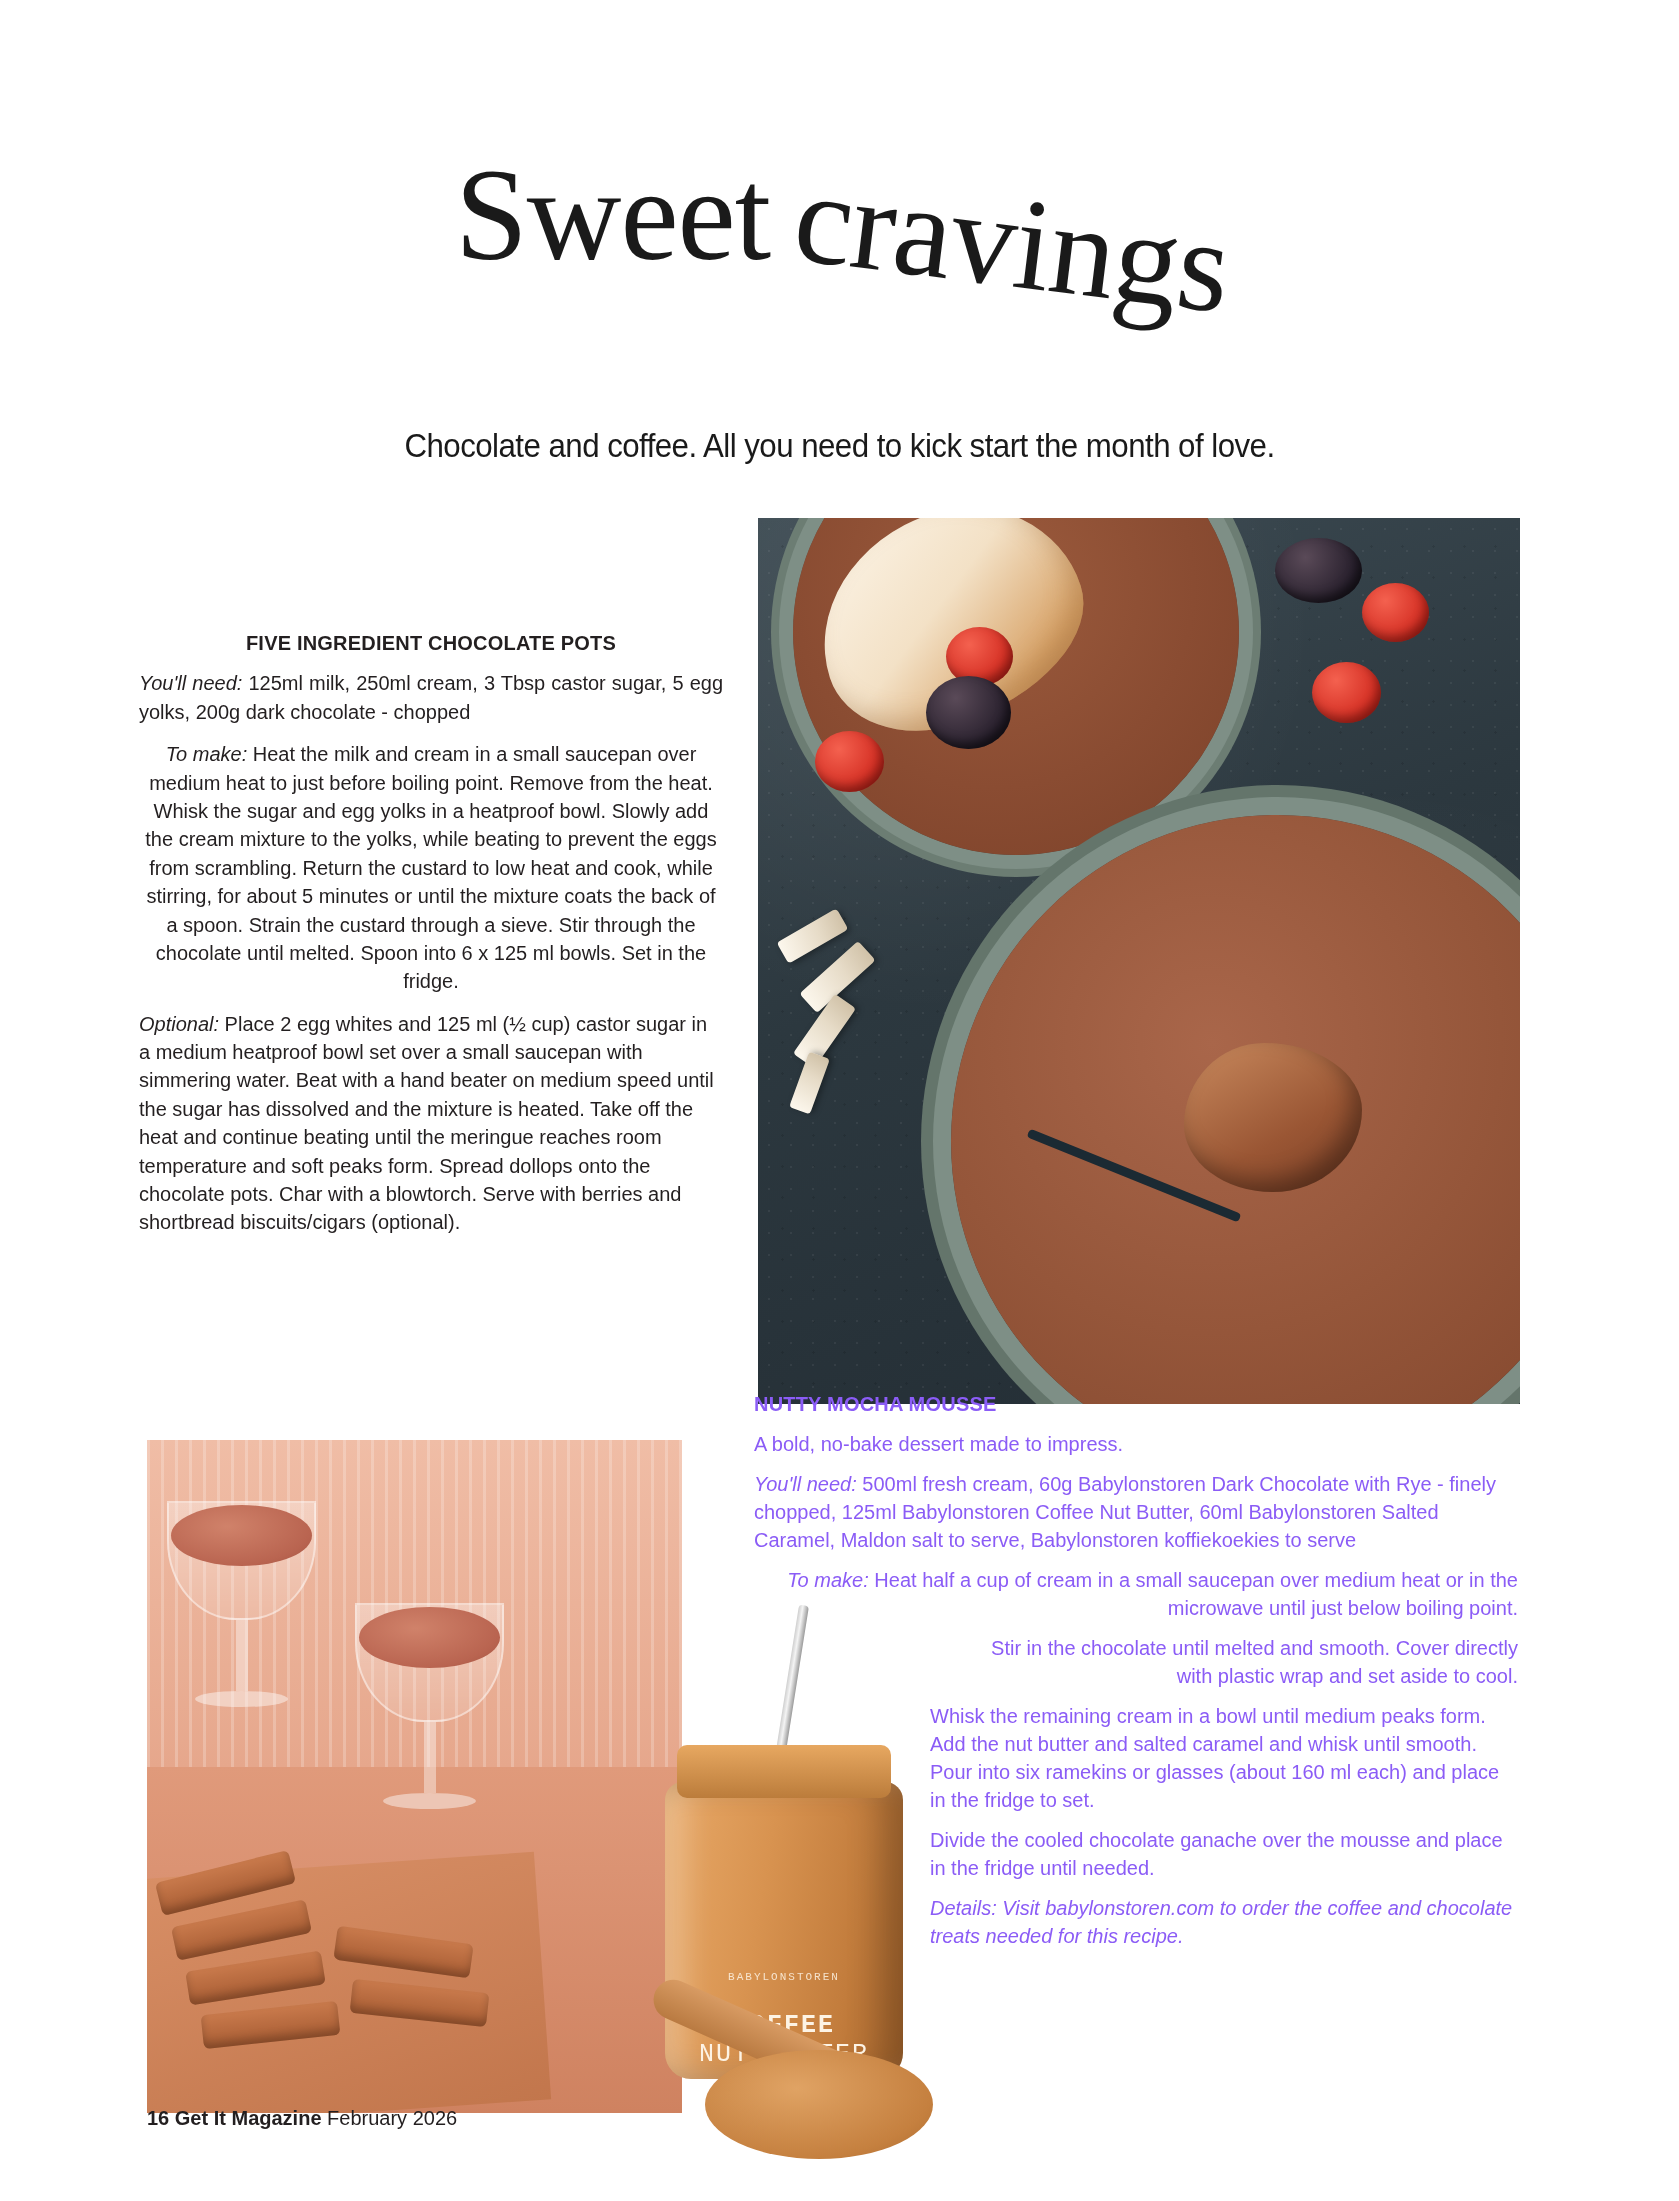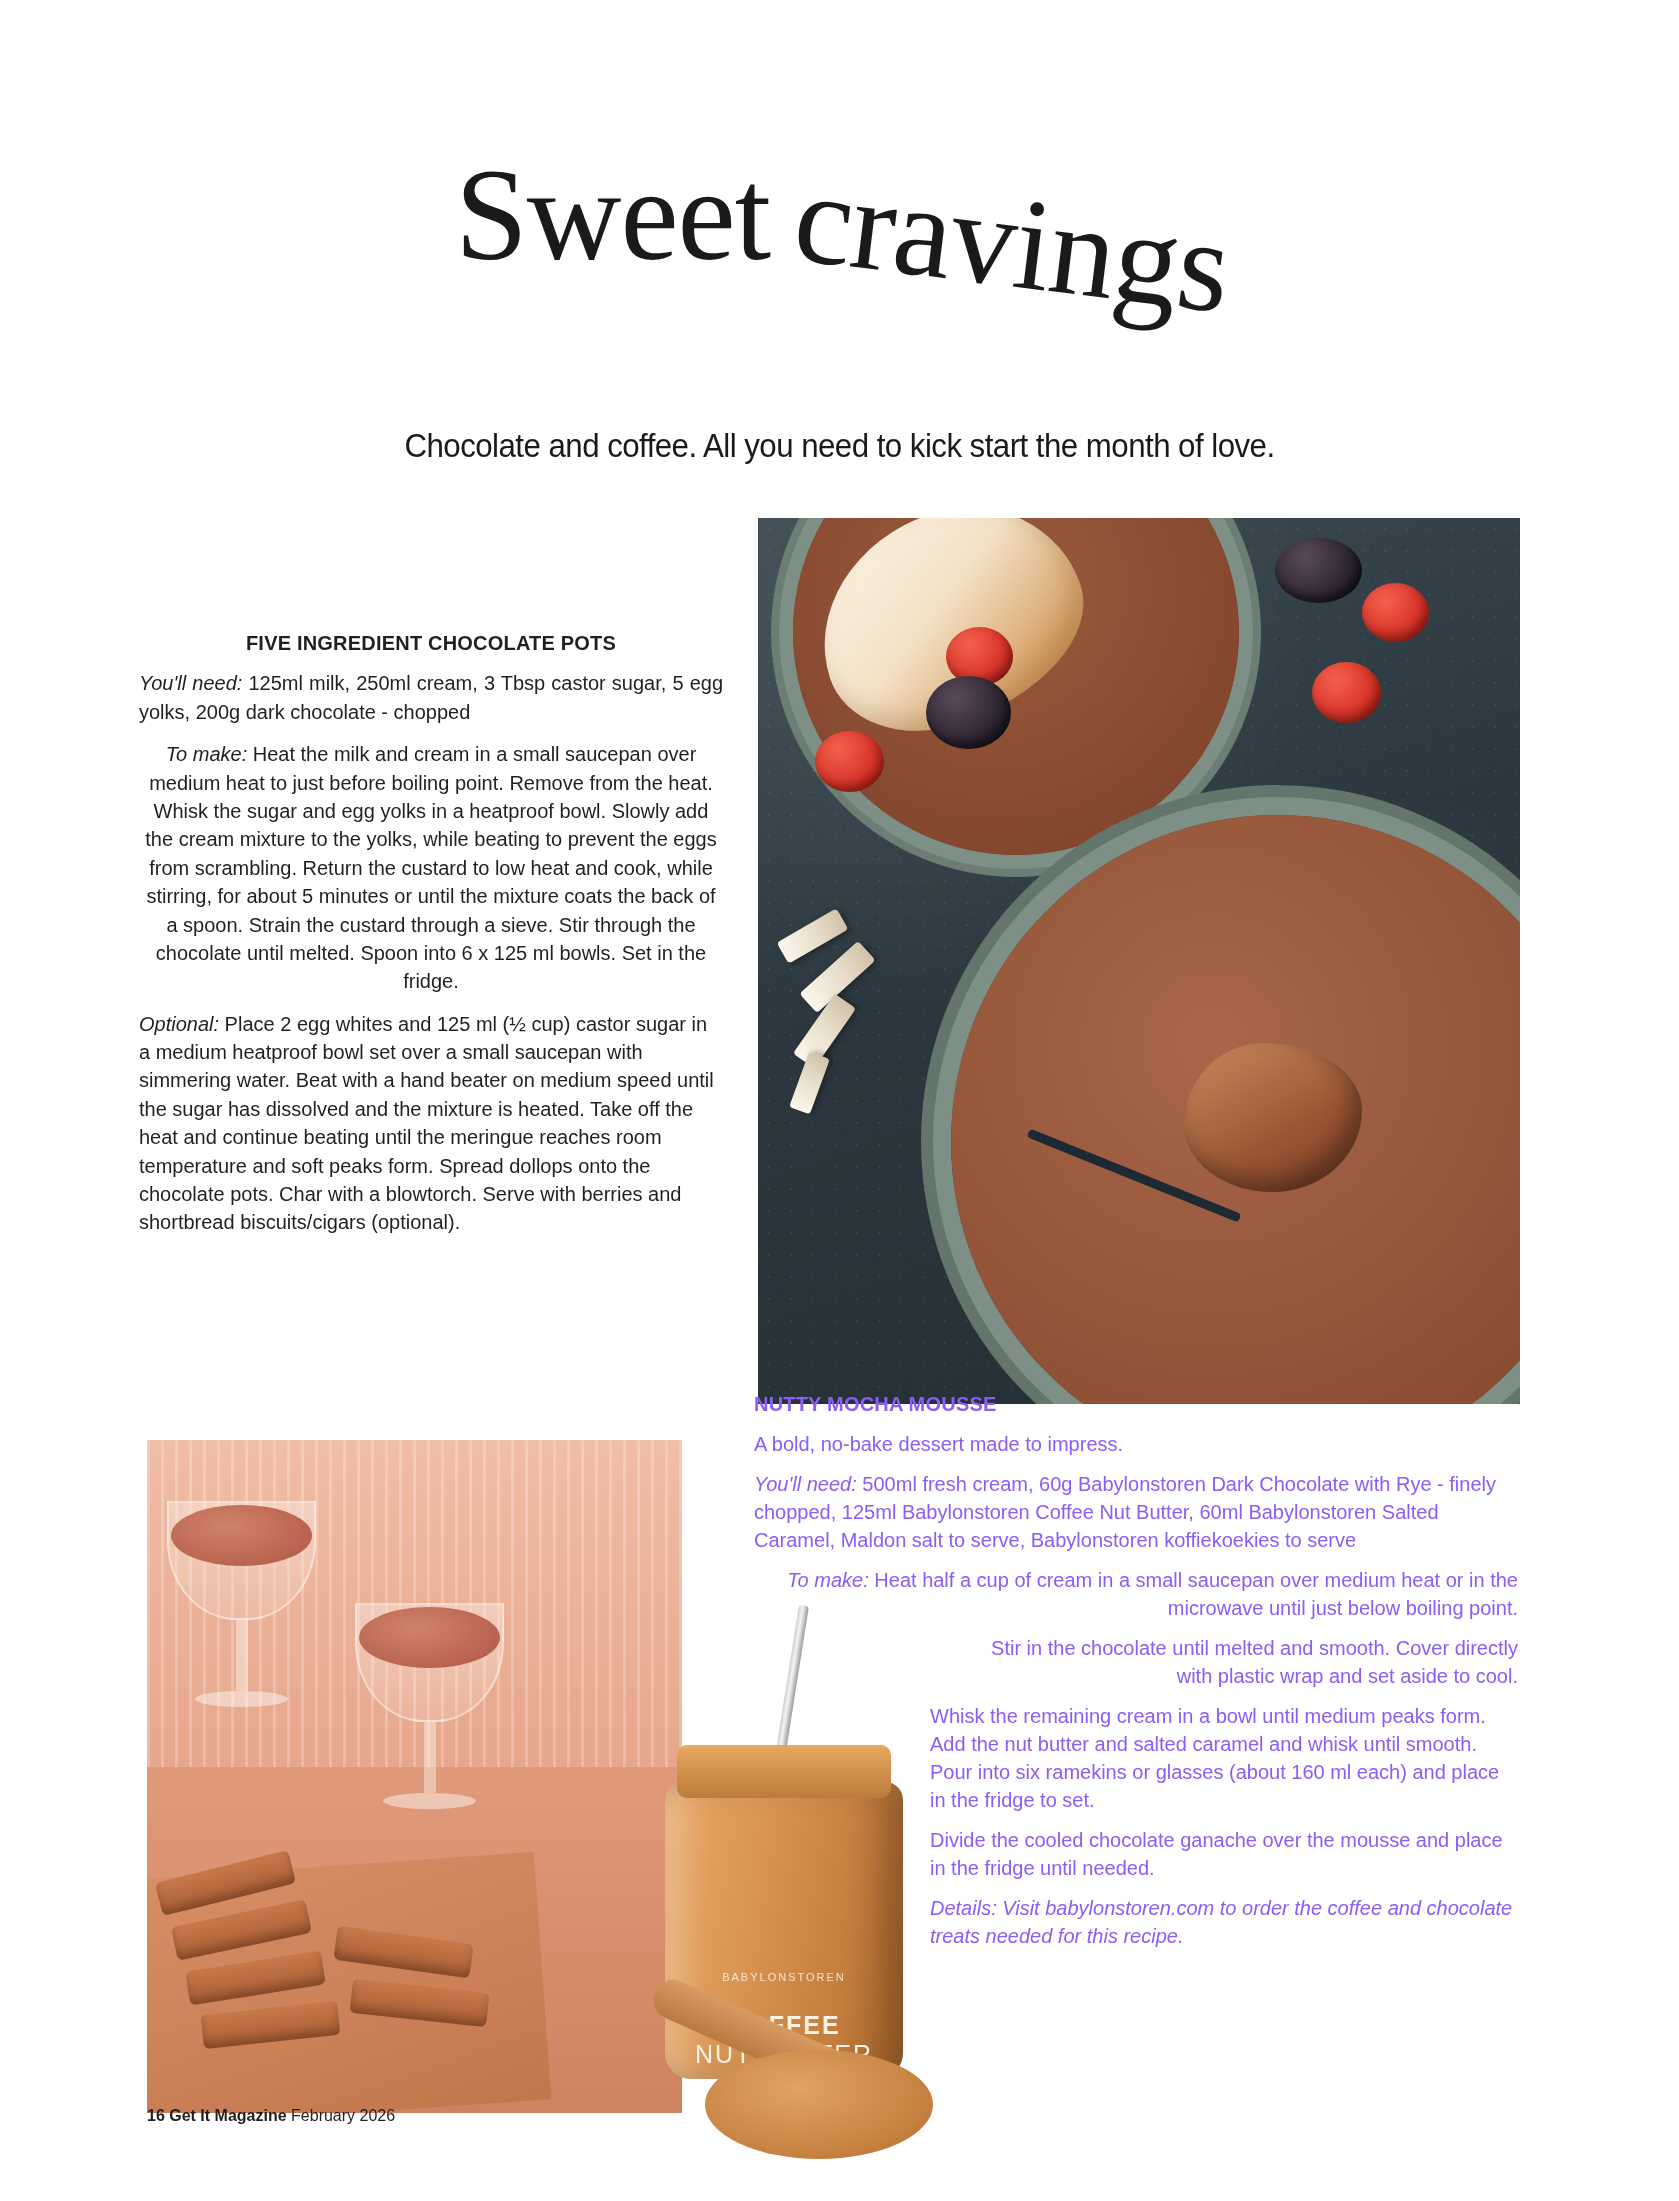--- a/index.html
+++ b/index.html
@@ -291,21 +291,21 @@
     border-radius: 10px;
     background: linear-gradient(180deg, #e7a861, #bb7c3b);
   }
   .jar .label {
     position: absolute;
     left: 24px;
     bottom: 30px;
     width: 190px;
     text-align: center;
     color: #fdf3e4;
-    font-family: Liberation Sans, sans-serif;
+    font-family: Liberation Mono, monospace;
   }
   .jar .label .brandmark {
     font-size: 11px;
     letter-spacing: 2px;
     opacity: 0.85;
     margin-bottom: 28px;
   }
   .jar .label .l1 {
     font-size: 25px;
     letter-spacing: 2px;
@@ -369,21 +369,21 @@
   .r-make { text-align: right; }
   .r-body { text-align: right; padding-left: 203px; }
   .r-body2 { text-align: left; padding-left: 176px; }
   .r-details { text-align: left; padding-left: 176px; font-style: italic; }
 
   
   .footer {
     position: absolute;
     left: 147px;
     top: 2107px;
-    font-size: 16px;
+    font-size: 20px;
     color: #231f20;
   }
   .footer b { font-weight: bold; }
   .footer .pg { font-weight: bold; }
 </style>
 </head>
 <body>
 
 <div class="page">
 

